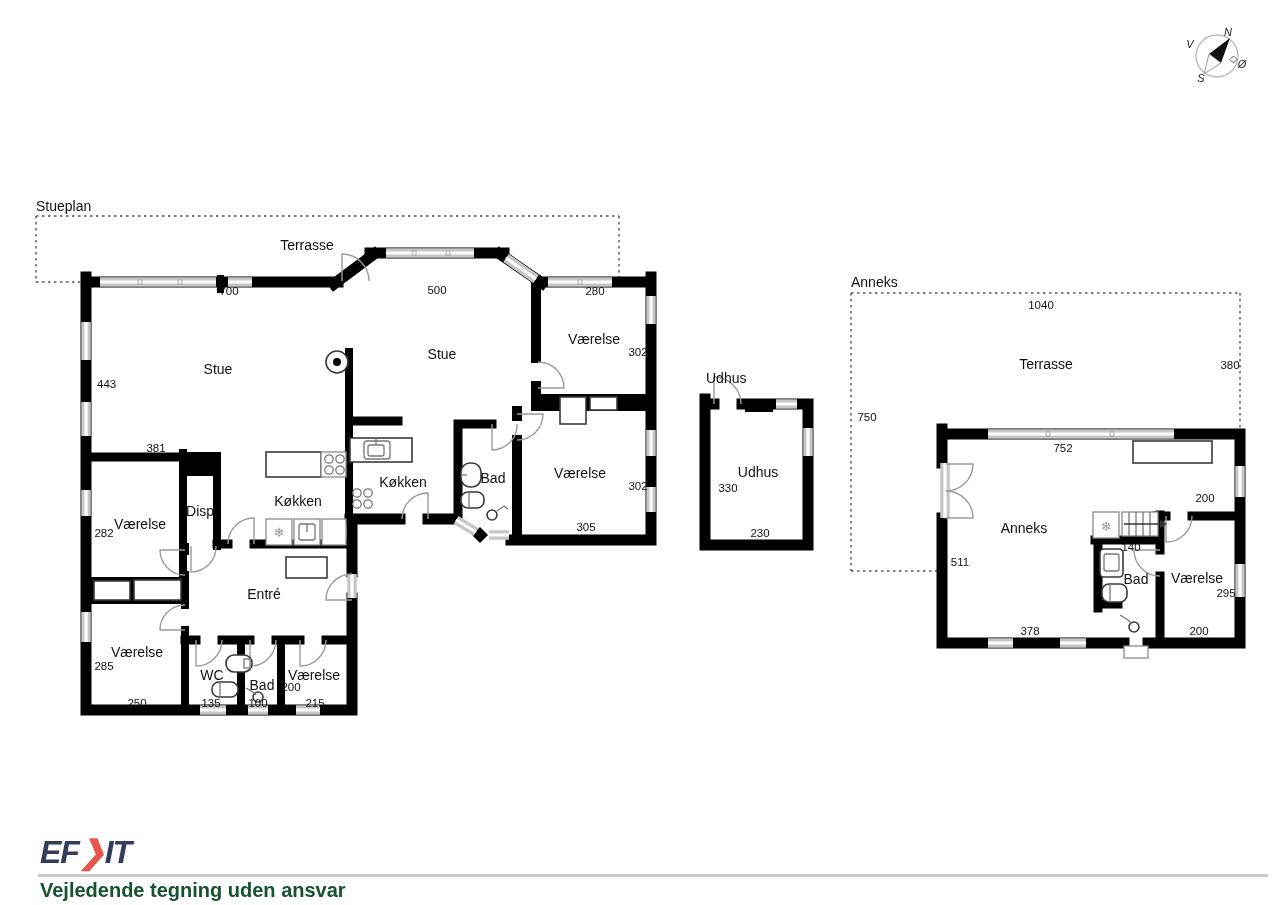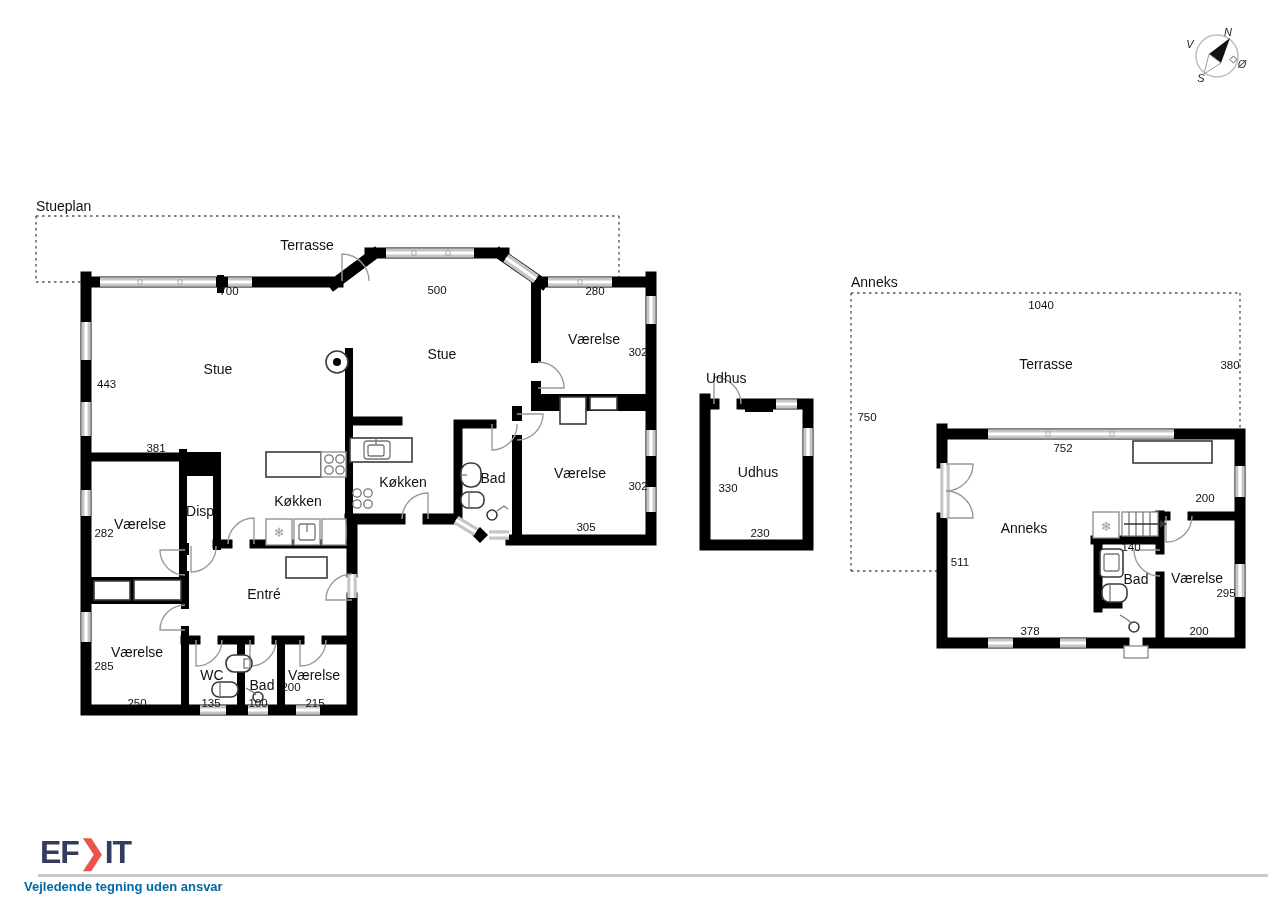--- a/index.html
+++ b/index.html
@@ -32,25 +32,25 @@
   text{font-family:"Liberation Sans",sans-serif;fill:#111;}
   .room{font-size:14px;}
   .dim{font-size:11.5px;}
   .title{font-size:14px;}
   .mid{text-anchor:middle;}
   .cmp{font-size:11px;font-style:italic;fill:#222;}
   .sym{font-family:"DejaVu Sans",sans-serif;fill:#999;text-anchor:middle;}
 
   
   .logo{position:absolute;left:40px;top:836px;font-weight:bold;font-size:32px;
-        letter-spacing:-1px;line-height:1;}
+        letter-spacing:-1px;line-height:1;font-style:italic;}
   .logo .navy{color:#343c5e;}
   .logo .red{color:#e8544e;}
   .rule{position:absolute;left:38px;top:874px;width:1230px;height:3px;background:#c9c9c9;}
-  .disclaimer{position:absolute;left:24px;top:879px;font-weight:bold;font-size:13px;color:#0369a1;}
+  .disclaimer{position:absolute;left:40px;top:879px;font-weight:bold;font-size:20px;color:#14532d;}
 </style>
 </head>
 <body>
 
 <div class="canvas">
 <svg width="1280" height="905" viewBox="0 0 1280 905">
 
   <g>
     <path class="dotted" d="M36,216 H619 M36,216 V282 M36,282 H86 M619,216 V278"></path>
   </g>

